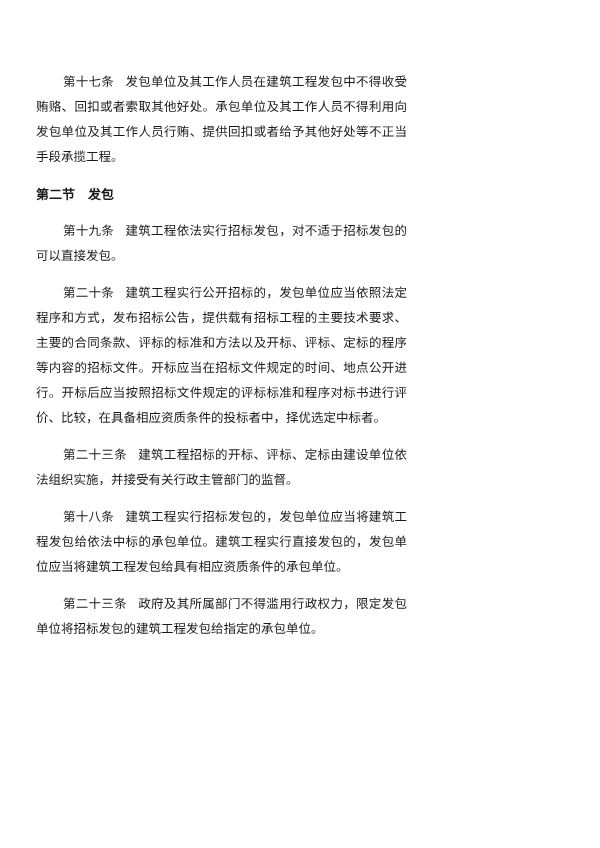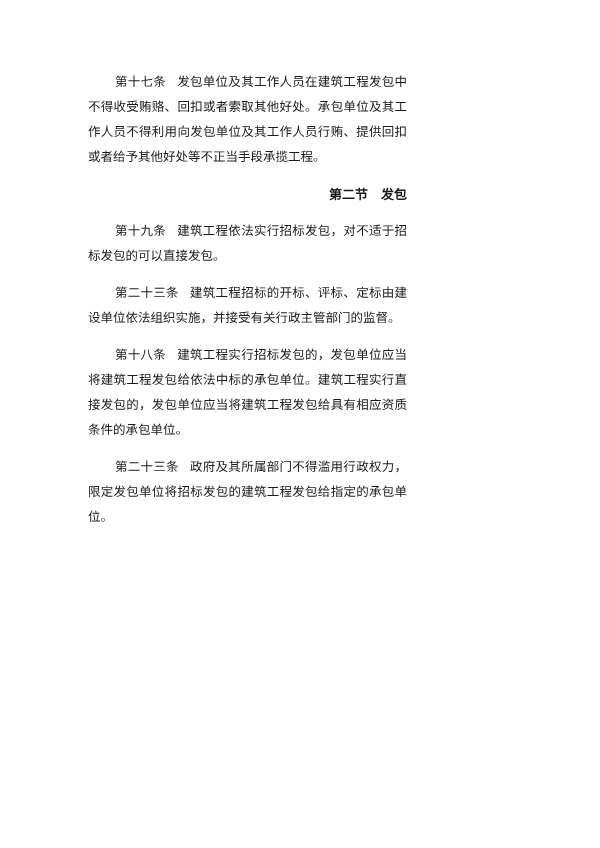--- a/index.html
+++ b/index.html
@@ -6,21 +6,21 @@
     margin: 0;
     padding: 0;
     background: #ffffff;
   }
   .page {
     position: relative;
     width: 491px;
     height: 848px;
     box-sizing: border-box;
     margin: 0;
-    padding: 70px 84px 20px 88px;
+    padding: 70px 84px 20px 36px;
     background: #ffffff;
     color: #1b1b1b;
     font-family: "Liberation Serif", "DejaVu Serif", serif;
     font-size: 12.5px;
     line-height: 25px;
     overflow: hidden;
   }
   .para {
     margin: 0 0 12px 0;
     text-indent: 2.15em;
@@ -28,30 +28,31 @@
     text-justify: inter-ideograph;
     word-break: break-all;
   }
   .article-number {
     margin-right: 0.9em;
   }
   .section-heading {
     margin: 0 0 12px 0;
     font-size: 13px;
     font-weight: 700;
-    text-align: right;
+    text-align: left;
     text-indent: 0;
     line-height: 25px;
   }
 </style>
 </head>
 <body>
 
 <main class="page">
   <div id="document-body">
       <p class="para"><span class="article-number">第十七条</span><span>发包单位及其工作人员在建筑工程发包中不得收受贿赂、回扣或者索取其他好处。承包单位及其工作人员不得利用向发包单位及其工作人员行贿、提供回扣或者给予其他好处等不正当手段承揽工程。</span></p>
       <h2 class="section-heading">第二节　发包</h2>
       <p class="para"><span class="article-number">第十九条</span><span>建筑工程依法实行招标发包，对不适于招标发包的可以直接发包。</span></p>
+      <p class="para"><span class="article-number">第二十条</span><span>建筑工程实行公开招标的，发包单位应当依照法定程序和方式，发布招标公告，提供载有招标工程的主要技术要求、主要的合同条款、评标的标准和方法以及开标、评标、定标的程序等内容的招标文件。开标应当在招标文件规定的时间、地点公开进行。开标后应当按照招标文件规定的评标标准和程序对标书进行评价、比较，在具备相应资质条件的投标者中，择优选定中标者。</span></p>
       <p class="para"><span class="article-number">第二十三条</span><span>建筑工程招标的开标、评标、定标由建设单位依法组织实施，并接受有关行政主管部门的监督。</span></p>
       <p class="para"><span class="article-number">第十八条</span><span>建筑工程实行招标发包的，发包单位应当将建筑工程发包给依法中标的承包单位。建筑工程实行直接发包的，发包单位应当将建筑工程发包给具有相应资质条件的承包单位。</span></p>
       <p class="para"><span class="article-number">第二十三条</span><span>政府及其所属部门不得滥用行政权力，限定发包单位将招标发包的建筑工程发包给指定的承包单位。</span></p>
     </div>
 </main>
 
 </body></html>

